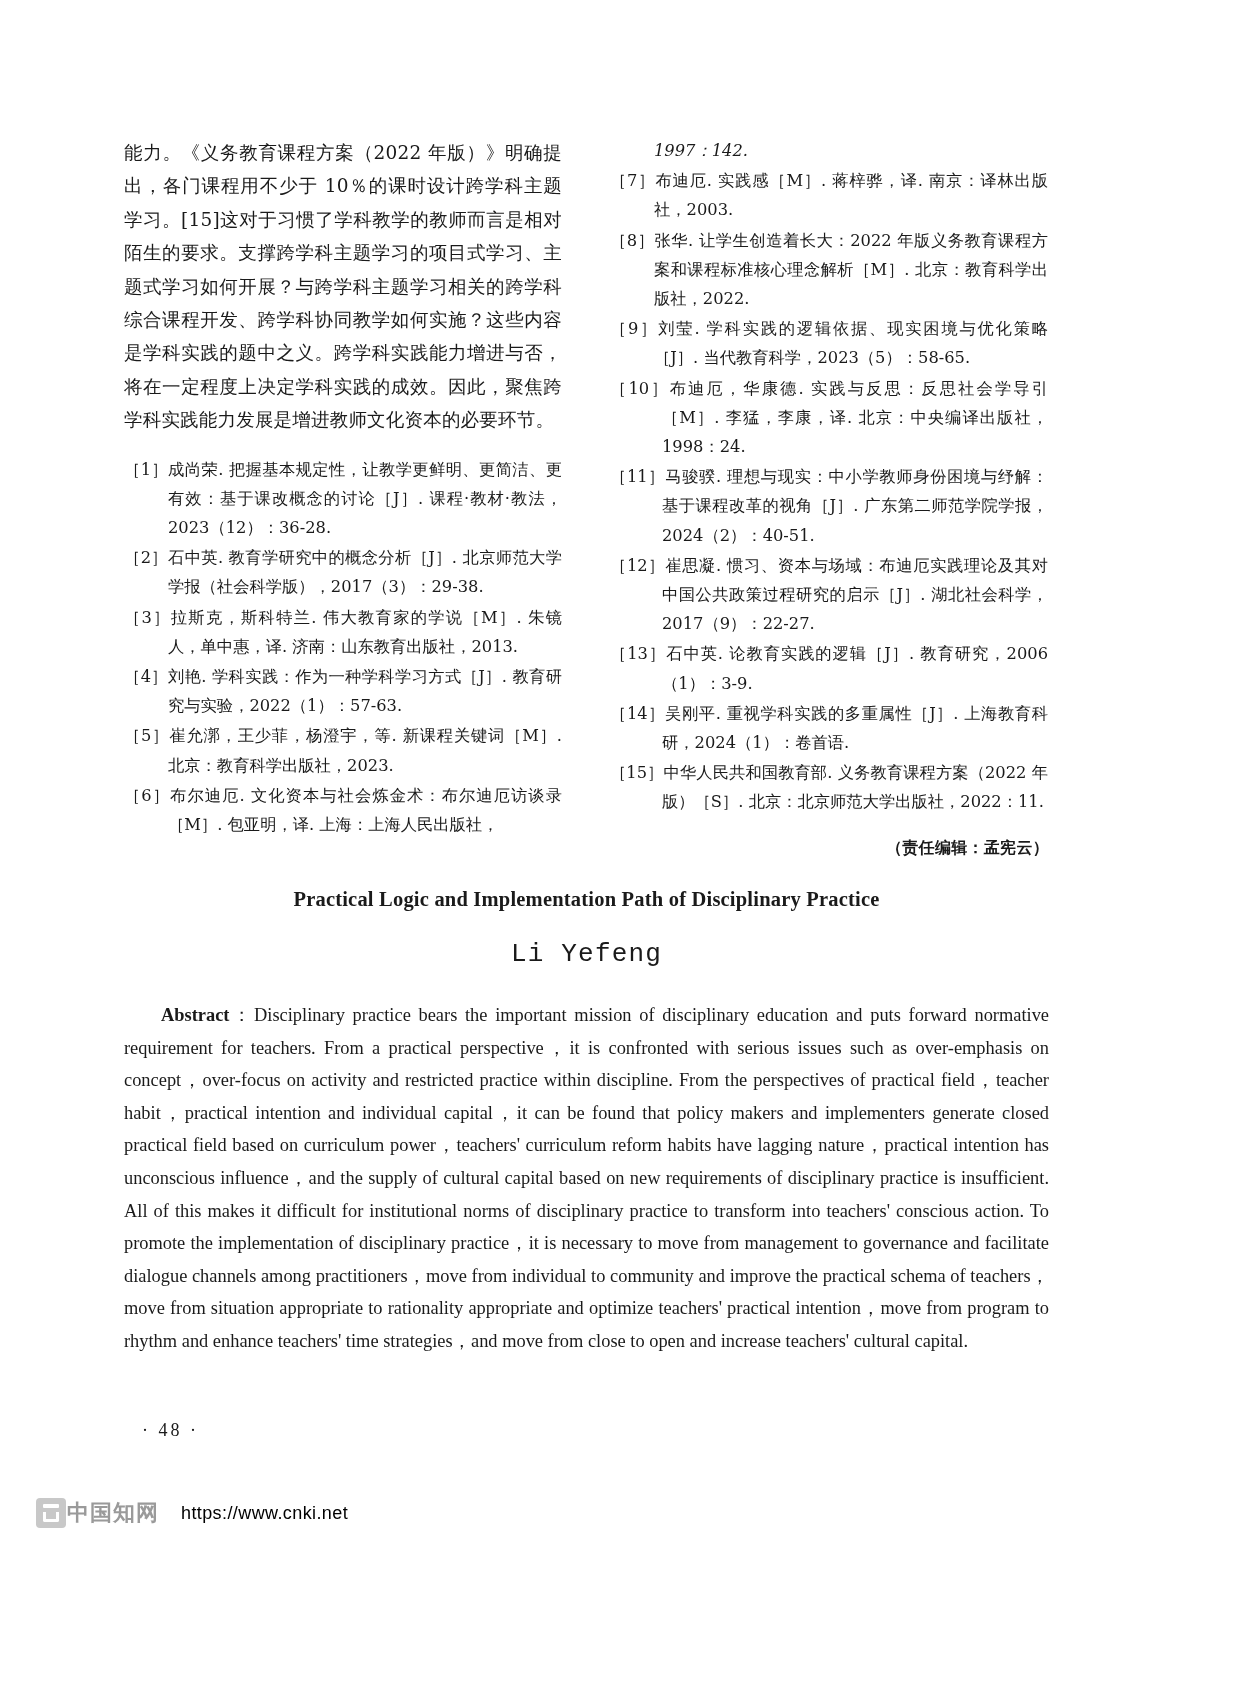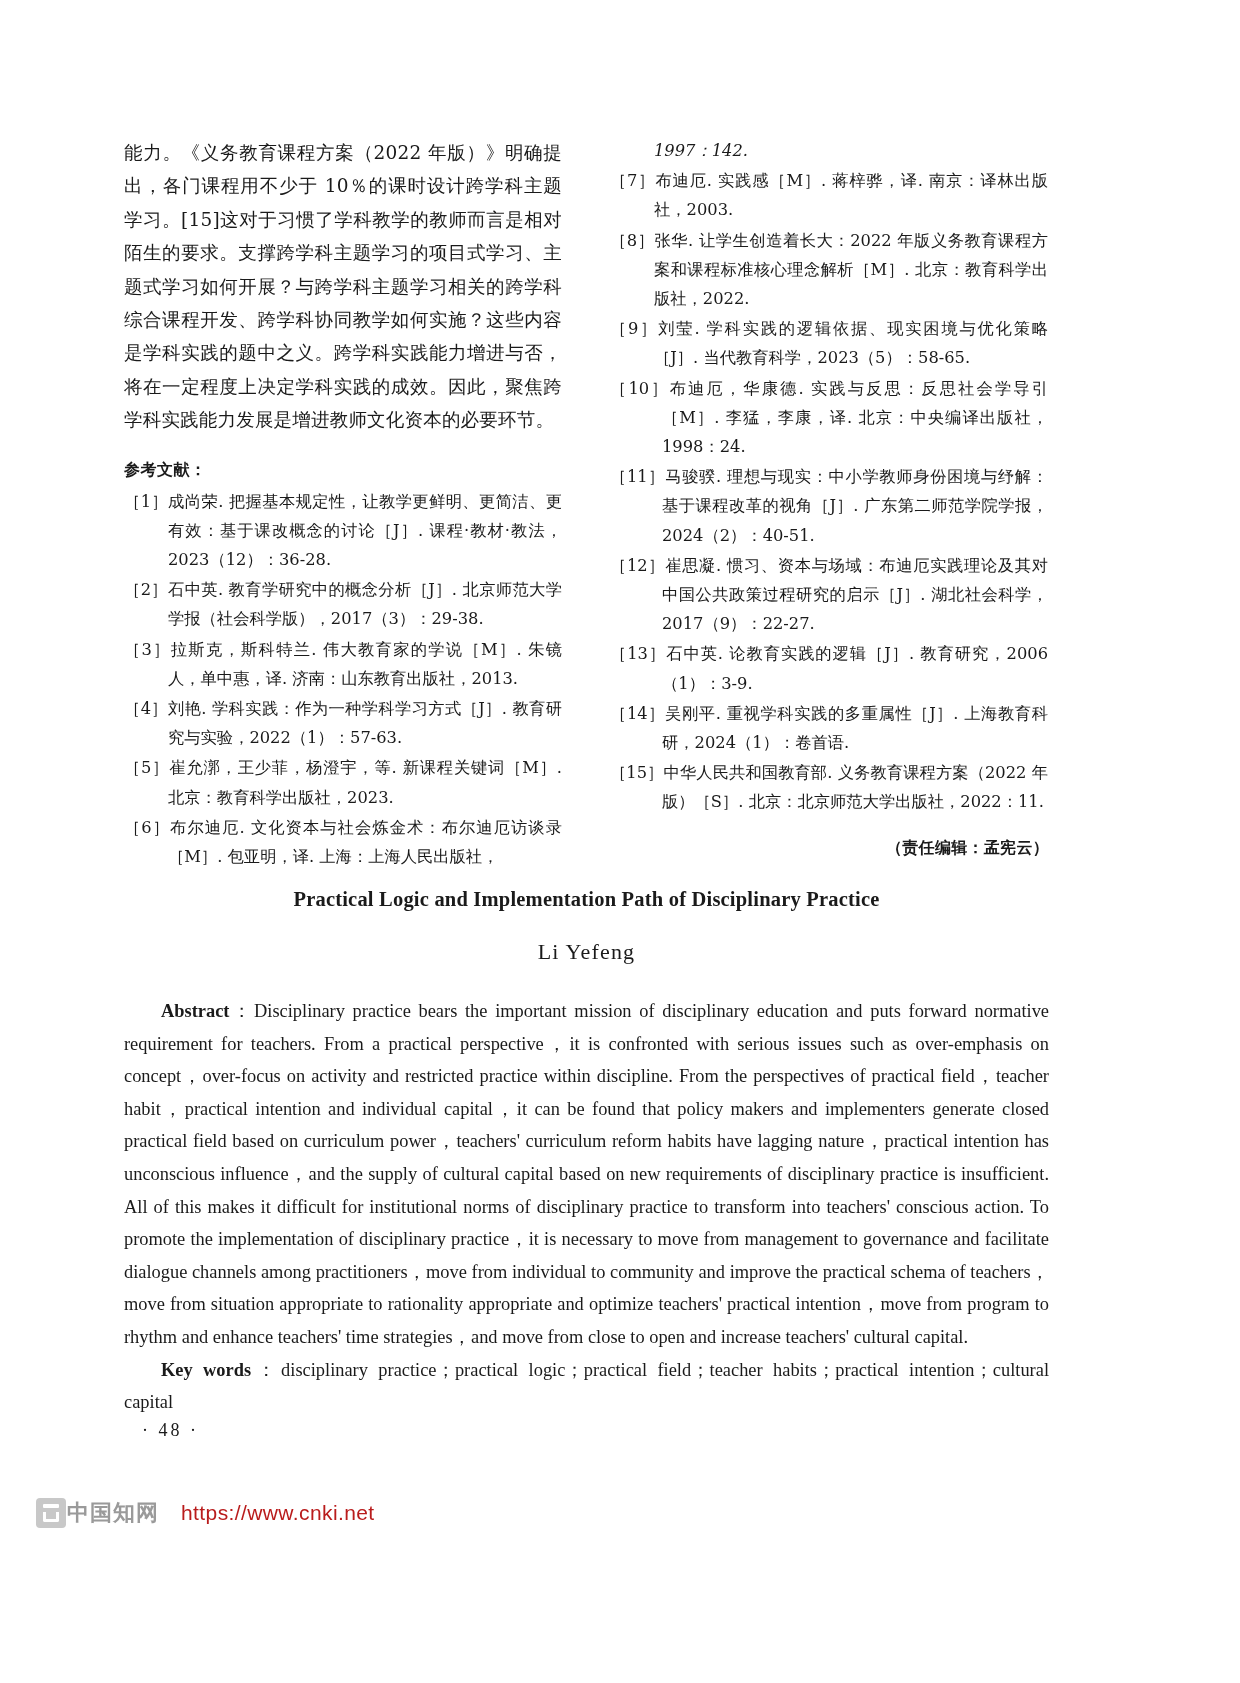--- a/index.html
+++ b/index.html
@@ -97,22 +97,22 @@
   .en-title {
     text-align: center;
     font-family: "Liberation Serif", "DejaVu Serif", serif;
     font-weight: bold;
     font-size: 20.5px;
     letter-spacing: 0.2px;
     margin: 0 0 28px 0;
   }
   .en-author {
     text-align: center;
-    font-family: Liberation Serif, serif;
-    font-size: 22px;
+    font-family: Liberation Mono, monospace;
+    font-size: 26px;
     letter-spacing: 1.2px;
     margin: 0 0 30px 0;
   }
   .en-body {
     font-family: "Liberation Serif", "DejaVu Serif", serif;
     font-size: 18.4px;
     line-height: 32.6px;
     text-align: justify;
     margin: 0 0 0 0;
   }
@@ -186,36 +186,35 @@
   }
   .cnki-text {
     font-family: "DejaVu Sans", "Liberation Sans", sans-serif;
     font-size: 22px;
     color: #9a9a9a;
     letter-spacing: 1px;
     font-weight: bold;
   }
   .cnki-url {
     font-family: "Liberation Sans", "DejaVu Sans", sans-serif;
-    font-size: 21px;
-    color: #b91c1c;
+    font-size: 18px;
+    color: #000000;
     letter-spacing: 0.4px;
   }
 </style>
 </head>
 <body>
 
 <div class="page">
 
   <div class="columns">
 
     <div class="col">
       <p class="cn-para">能力。《义务教育课程方案（2022 年版）》明确提出，各门课程用不少于 10％的课时设计跨学科主题学习。[15]这对于习惯了学科教学的教师而言是相对陌生的要求。支撑跨学科主题学习的项目式学习、主题式学习如何开展？与跨学科主题学习相关的跨学科综合课程开发、跨学科协同教学如何实施？这些内容是学科实践的题中之义。跨学科实践能力增进与否，将在一定程度上决定学科实践的成效。因此，聚焦跨学科实践能力发展是增进教师文化资本的必要环节。</p>
 
-      <div class="refs-heading">参考文献：</div>
 
       <ul class="ref-list">
         <li class="ref-item">［1］成尚荣. 把握基本规定性，让教学更鲜明、更简洁、更有效：基于课改概念的讨论［J］. 课程·教材·教法，2023（12）：36-28.</li>
         <li class="ref-item">［2］石中英. 教育学研究中的概念分析［J］. 北京师范大学学报（社会科学版），2017（3）：29-38.</li>
         <li class="ref-item">［3］拉斯克，斯科特兰. 伟大教育家的学说［M］. 朱镜人，单中惠，译. 济南：山东教育出版社，2013.</li>
         <li class="ref-item">［4］刘艳. 学科实践：作为一种学科学习方式［J］. 教育研究与实验，2022（1）：57-63.</li>
         <li class="ref-item">［5］崔允漷，王少菲，杨澄宇，等. 新课程关键词［M］. 北京：教育科学出版社，2023.</li>
         <li class="ref-item">［6］布尔迪厄. 文化资本与社会炼金术：布尔迪厄访谈录［M］. 包亚明，译. 上海：上海人民出版社，</li>
       </ul>
     </div>
@@ -238,21 +237,20 @@
   </div>
 
   <div class="editor-credit">（责任编辑：孟宪云）</div>
 
   <div class="english">
     <h1 class="en-title">Practical Logic and Implementation Path of Disciplinary Practice</h1>
     <div class="en-author">Li Yefeng</div>
 
     <p class="en-body indent"><span class="lead">Abstract</span><span>：</span><span>Disciplinary practice bears the important mission of disciplinary education and puts forward normative requirement for teachers. From a practical perspective，it is confronted with serious issues such as over-emphasis on concept，over-focus on activity and restricted practice within discipline. From the perspectives of practical field，teacher habit，practical intention and individual capital，it can be found that policy makers and implementers generate closed practical field based on curriculum power，teachers' curriculum reform habits have lagging nature，practical intention has unconscious influence，and the supply of cultural capital based on new requirements of disciplinary practice is insufficient. All of this makes it difficult for institutional norms of disciplinary practice to transform into teachers' conscious action. To promote the implementation of disciplinary practice，it is necessary to move from management to governance and facilitate dialogue channels among practitioners，move from individual to community and improve the practical schema of teachers，move from situation appropriate to rationality appropriate and optimize teachers' practical intention，move from program to rhythm and enhance teachers' time strategies，and move from close to open and increase teachers' cultural capital.</span></p>
 
-    <p class="en-keywords"><span class="lead">Key words</span><span>：</span><span>disciplinary practice；practical logic；practical field；teacher habits；practical intention；cultural capital</span></p>
   </div>
 
   <div class="page-number">· 48 ·</div>
 
   <div class="footer">
     <div class="cnki-logo">
       <div class="cnki-mark"></div>
       <span class="cnki-text">中国知网</span>
     </div>
     <span class="cnki-url">https://www.cnki.net</span>

